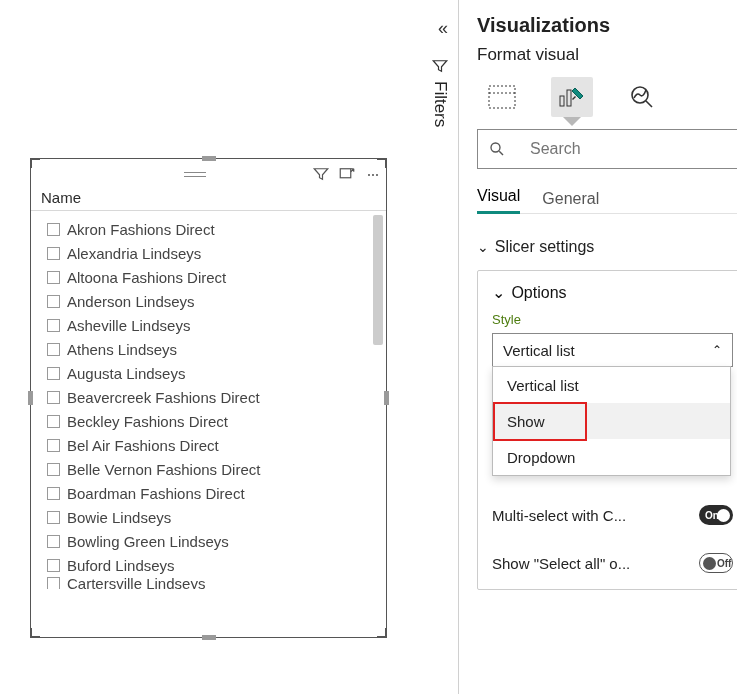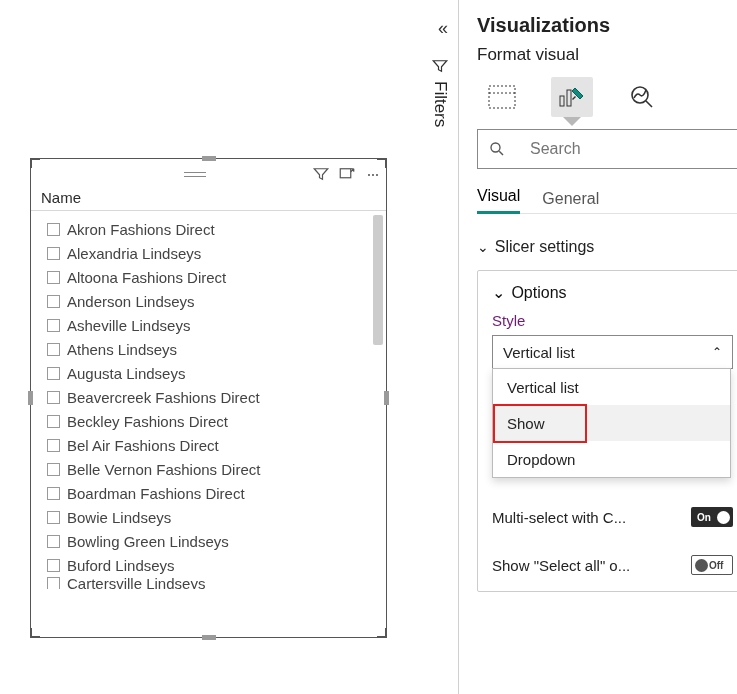--- a/index.html
+++ b/index.html
@@ -58,31 +58,31 @@
   .tab { font-size:16px; color:#555; padding-bottom:6px; }
   .tab.active { color:#000; border-bottom:3px solid #0f8a7e; font-weight:400; }
   .tab-dots { margin-left:auto; font-size:18px; color:#444; letter-spacing:-2px; }
   .tabs-divider { border:none; border-top:1px solid #e2e2e2; margin-top:-1px; }
 
   .section-header { display:flex; align-items:center; gap:6px; margin-top:24px; font-size:16px; color:#222; }
   .section-header .chev { font-size:14px; }
 
   .card { border:1px solid #ccc; border-radius:2px; margin-top:14px; padding:12px 14px 16px 14px; }
   .card-header { display:flex; align-items:center; gap:6px; font-size:16px; color:#111; margin-bottom:10px; }
-  .field-label { font-size:15px; color:#701a75; margin-bottom:6px; }
+  .field-label { font-size:13px; color:#4d7c0f; margin-bottom:6px; }
   .select { border:1px solid #888; height:34px; display:flex; align-items:center; justify-content:space-between; padding:0 10px; font-size:15px; color:#222; }
   .select .chev-up { font-size:12px; }
   .dropdown { position:absolute; left:32px; right:2px; margin-top:-1px; border:1px solid #bbb; background:#fff; box-shadow:0 4px 8px rgba(0,0,0,0.15); z-index:5; left:0; }
   .dropdown-wrapper { position:relative; }
   .dropdown .opt { height:36px; display:flex; align-items:center; padding:0 14px; font-size:15px; color:#222; }
   .dropdown .opt.hover { background:#f1f1f1; }
   .highlight-box { position:absolute; border:2.5px solid #e02020; top:35px; left:0; width:94px; height:39px; pointer-events:none; }
 
   .toggle-row { display:flex; align-items:center; justify-content:space-between; margin-top:28px; font-size:15px; color:#222; }
-  .toggle { width:42px; height:20px; border-radius:2px; position:relative; font-size:10px; font-weight:600; display:flex; align-items:center; }
+  .toggle { width:34px; height:20px; border-radius:10px; position:relative; font-size:10px; font-weight:600; display:flex; align-items:center; }
   .toggle.on  { background:#2b2b2b; color:#fff; padding-left:6px; }
   .toggle.off { background:#fff; border:1px solid #555; color:#444; padding-left:17px; }
   .toggle .knob { width:13px; height:13px; border-radius:50%; background:#fff; border:1px solid #555; position:absolute; }
   .toggle.on .knob  { right:3px; background:#fff; border:none; }
   .toggle.off .knob { left:3px; background:#555; border:none; }
 </style>
 </head>
 <body>
 
 <div class="canvas-area">

